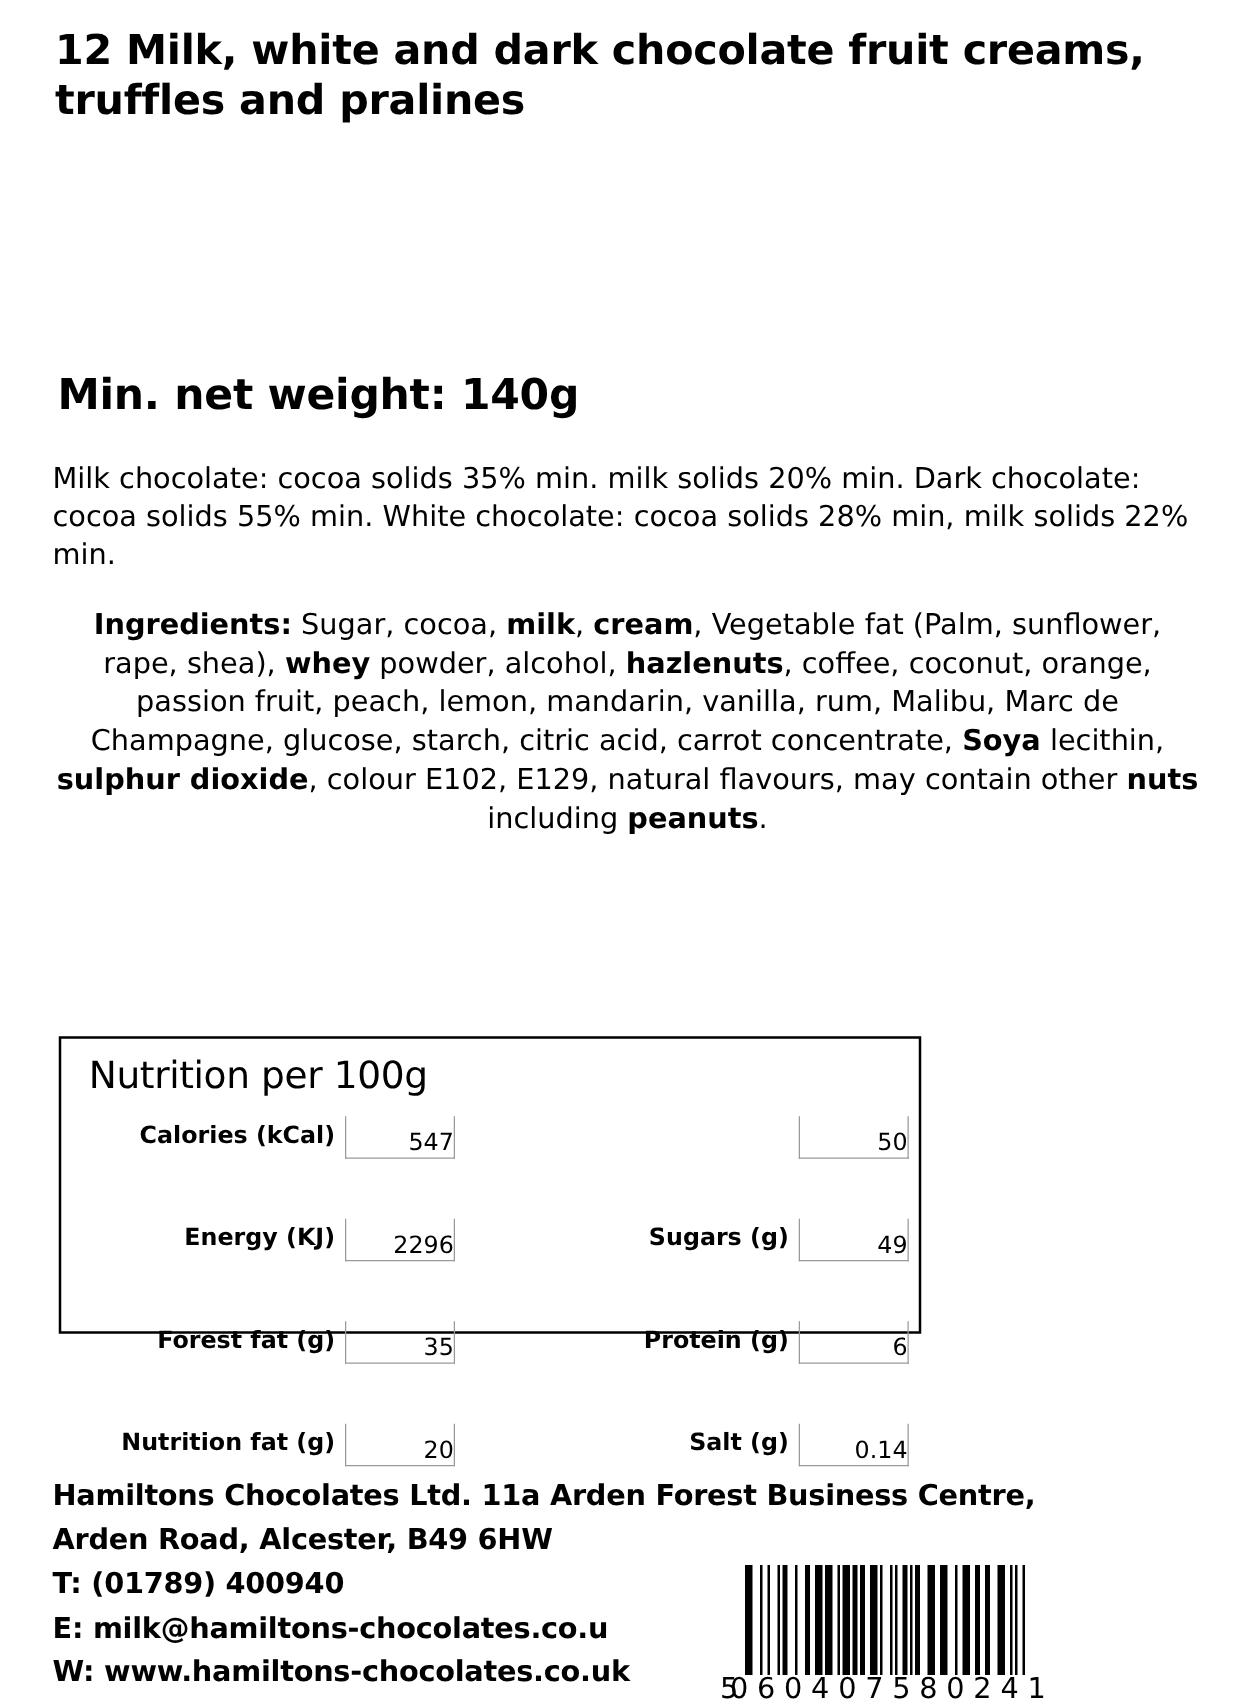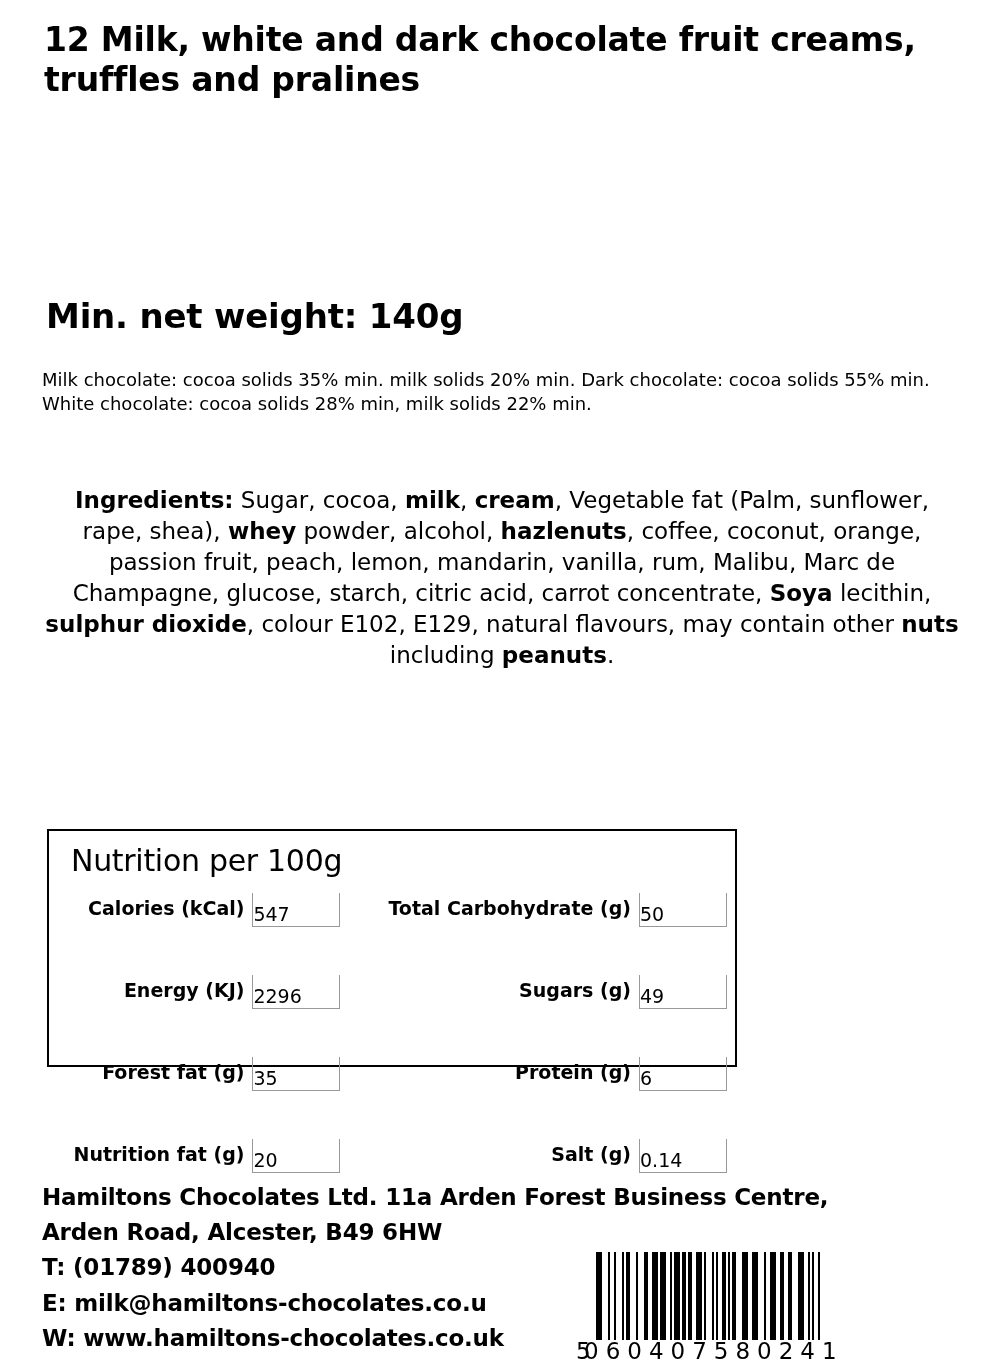--- a/index.html
+++ b/index.html
@@ -37,21 +37,21 @@
     top: 296px;
     font-size: 34px;
     font-weight: bold;
     letter-spacing: -0.2px;
   }
   .cocoa-note {
     position: absolute;
     left: 42px;
     top: 368px;
     width: 910px;
-    font-size: 18px;
+    font-size: 23px;
     line-height: 1.33;
   }
   .ingredients {
     position: absolute;
     left: 42px;
     top: 485px;
     width: 920px;
     font-size: 23px;
     line-height: 1.35;
     text-align: center;
@@ -105,21 +105,21 @@
   .nut-value-box {
     width: 88px;
     margin-left: 8px;
     border-left: 1px solid #999;
     border-right: 1px solid #999;
     border-bottom: 1px solid #999;
     height: 34px;
     box-sizing: border-box;
     display: flex;
     align-items: flex-end;
-    justify-content: flex-start;
+    justify-content: flex-end;
     padding-bottom: 1px;
   }
   .nut-value {
     font-size: 19px;
     text-align: center;
   }
   .storage {
     position: absolute;
     left: 44px;
     top: 1082px;
@@ -192,21 +192,20 @@
   <div class="nutrition-box">
     <div class="nutrition-title">Nutrition per 100g</div>
     <div class="nut-grid">
       <div class="nut-cell">
         <span class="nut-label">Calories (kCal)</span>
         <span class="nut-value-box">
             <span class="nut-value">547</span>
           </span>
       </div>
       <div class="nut-cell">
-        <span class="nut-label">Total Carbohydrate (g)</span>
         <span class="nut-value-box">
             <span class="nut-value">50</span>
           </span>
       </div>
 
       <div class="nut-cell">
         <span class="nut-label">Energy (KJ)</span>
         <span class="nut-value-box">
             <span class="nut-value">2296</span>
           </span>

